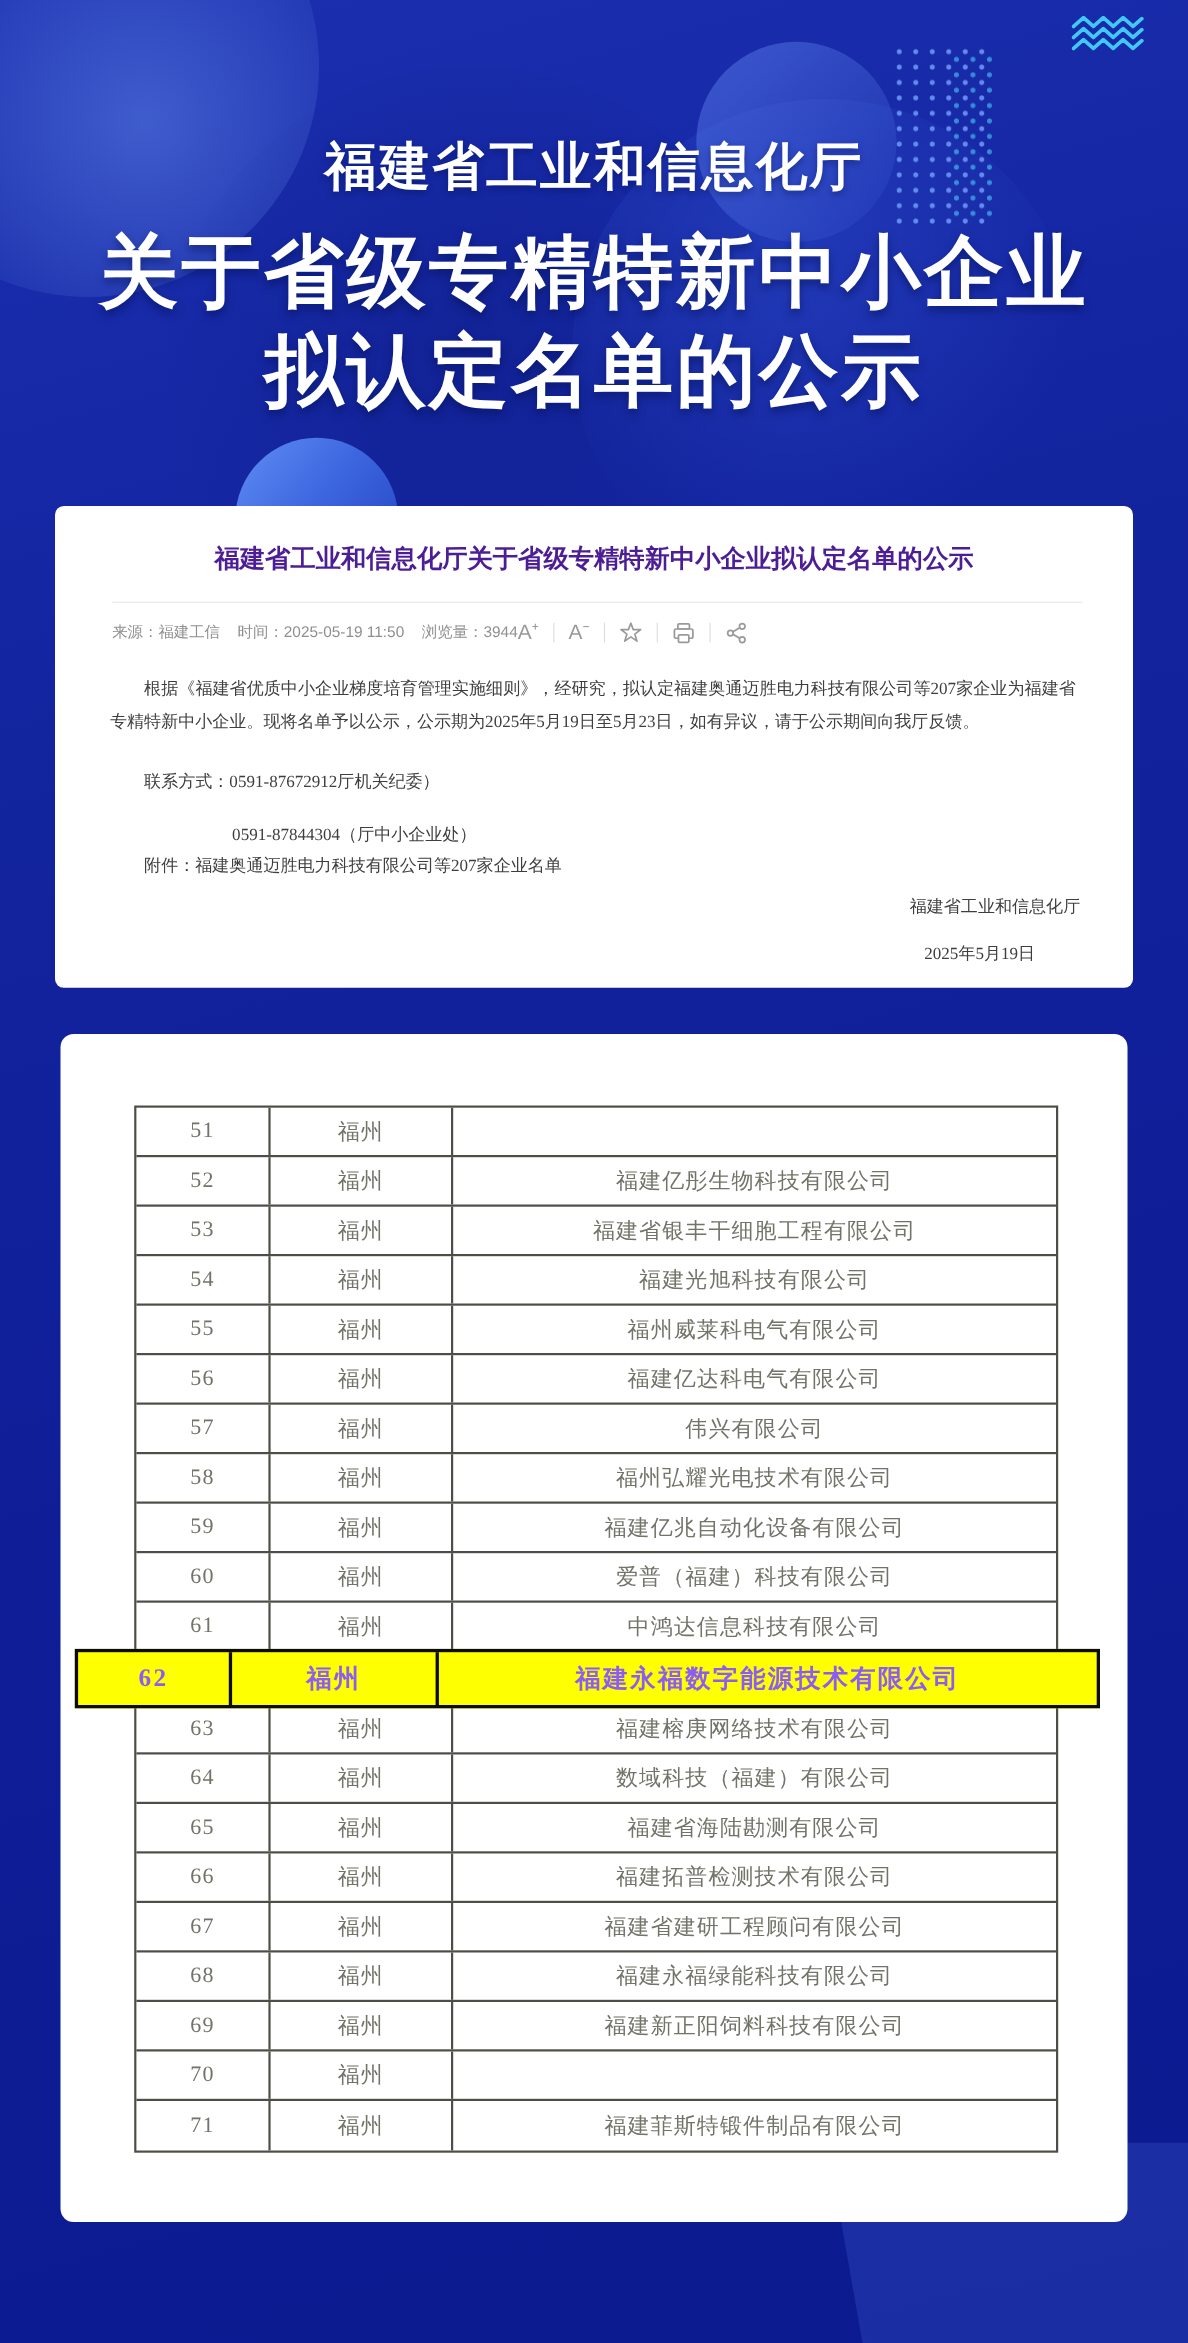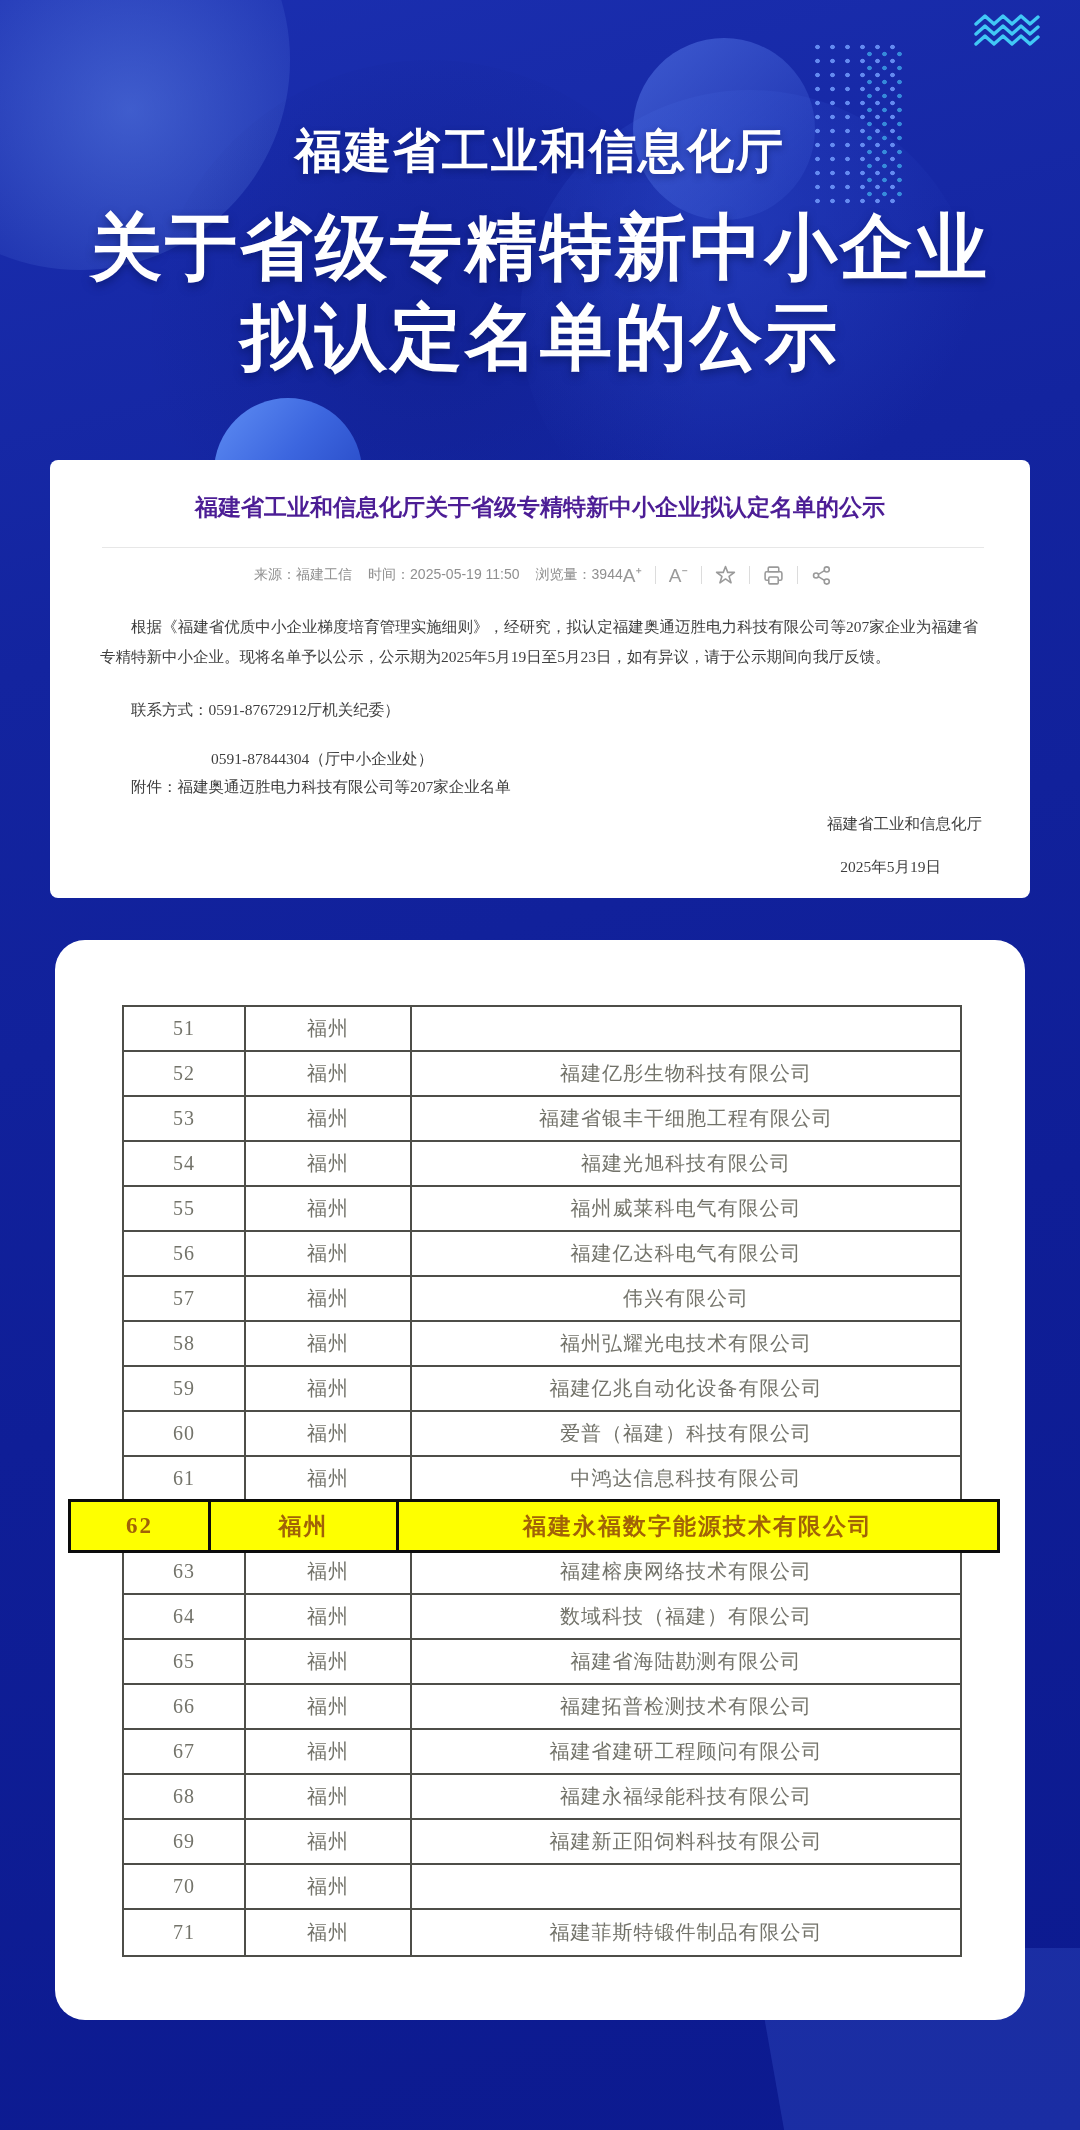--- a/index.html
+++ b/index.html
@@ -39,49 +39,49 @@
   .hdr-t2{position:absolute;left:0;top:290px;width:1080px;text-align:center;
     font-size:72px;font-weight:bold;color:#ffffff;letter-spacing:3px;
     text-shadow:0 4px 8px rgba(0,15,80,.5);}
   
   .doc-card{position:absolute;left:50px;top:460px;width:980px;height:438px;
     background:#ffffff;border-radius:8px;}
   .doc-title{position:absolute;top:32px;left:55px;right:55px;text-align:center;
     font-size:23px;font-weight:bold;color:#4c1d95;}
   .doc-divider{position:absolute;top:87px;left:52px;right:46px;height:1px;background:#e7e7e7;}
   .meta-row{position:absolute;top:99px;left:52px;right:46px;height:32px;
-    display:flex;justify-content:center;align-items:center;}
+    display:flex;justify-content:flex-start;align-items:center;}
   .meta-left{display:flex;gap:16px;font-size:14px;color:#8f8f8f;}
   .meta-icons{display:flex;align-items:center;gap:13px;color:#9a9a9a;}
   .icn{display:flex;align-items:center;font-size:19px;line-height:1;color:#9a9a9a;cursor:pointer;}
   .icn-sep{width:1px;height:18px;background:#dcdcdc;}
   .doc-body{font-family:"Liberation Serif","DejaVu Serif",serif;color:#3e3e3e;font-size:15.5px;}
   .body-p{position:absolute;top:152px;left:50px;right:52px;margin:0;line-height:30px;
     text-indent:2em;text-align:justify;}
   .contact1{position:absolute;top:240px;left:50px;right:52px;margin:0;text-indent:2em;}
   .contact2{position:absolute;top:279px;left:50px;right:52px;margin:10px;padding-left:101px;}
   .attach{position:absolute;top:317px;left:50px;right:52px;margin:0;text-indent:2em;}
   .sig{position:absolute;top:354px;left:50px;right:48px;margin:0;text-align:right;}
   .sigdate{position:absolute;top:397px;left:50px;right:89px;margin:0;text-align:right;}
   
   .table-card{position:absolute;left:55px;top:940px;width:970px;height:1080px;
-    background:#ffffff;border-radius:30px;}
+    background:#ffffff;border-radius:12px;}
   .ctable{position:absolute;left:67px;top:65px;width:840px;
     border:2px solid #4e4e48;box-sizing:border-box;
     font-family:"Liberation Serif","DejaVu Serif",serif;color:#73736a;}
   .trow{display:flex;height:45px;border-bottom:2px solid #4e4e48;box-sizing:border-box;}
   .trow:last-child{border-bottom:none;}
   .tcell{display:flex;align-items:center;justify-content:center;
     font-size:20px;letter-spacing:1px;box-sizing:border-box;}
   .c1{width:122px;border-right:2px solid #4e4e48;}
   .c2{width:166px;border-right:2px solid #4e4e48;}
   .c3{flex:1;}
   .trow.highlight{position:relative;z-index:3;margin-left:-56px;margin-top:-3px;margin-bottom:-3px;
     width:932px;height:54px;background:#feff00;border:3px solid #0c0c0c;
-    color:#a16207;font-weight:bold;}
+    color:#8b5cf6;font-weight:bold;}
   .trow.highlight .tcell{font-size:23px;letter-spacing:2px;}
   .trow.highlight .c1{width:140px;border-right:3px solid #0c0c0c;}
   .trow.highlight .c2{width:188px;border-right:3px solid #0c0c0c;}
   svg{display:block;}
 </style>
 </head>
 <body>
 
 <div class="deco deco-tl"></div>
 <div class="deco deco-darkcircle"></div>

